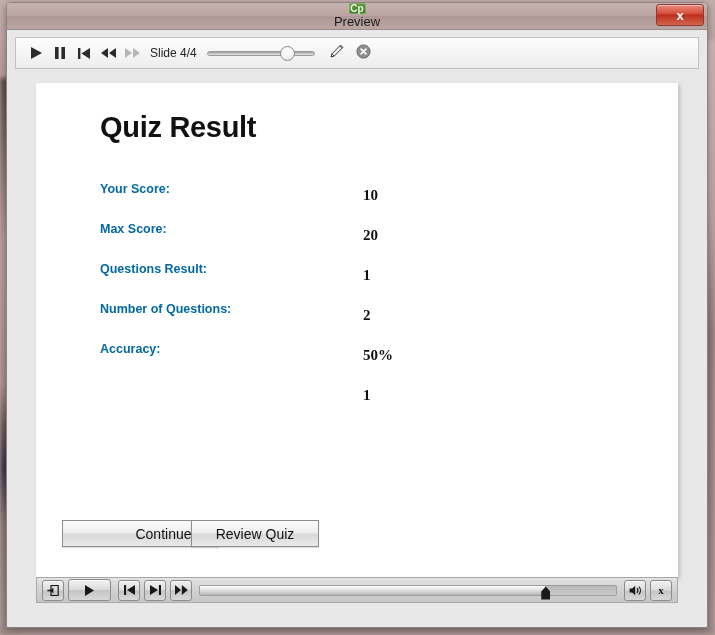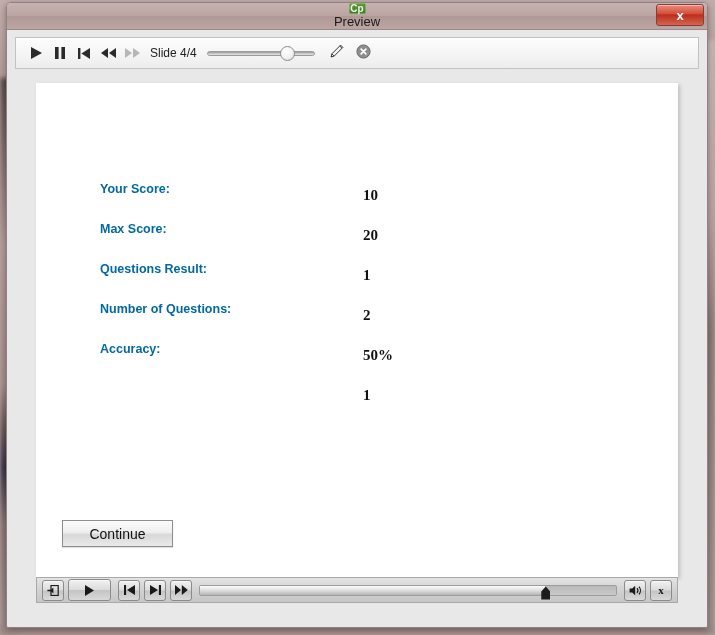--- a/index.html
+++ b/index.html
@@ -138,21 +138,21 @@
   .quiz-btn{
     position:absolute;top:437px;height:25px;
     background:linear-gradient(180deg,#fbfbfb 0%,#efefef 45%,#d8d8d8 55%,#eaeaea 100%);
     border:1px solid #8e8e8e;
     font-size:14px;color:#111;
     display:flex;align-items:center;justify-content:center;
     font-family:"Liberation Sans",sans-serif;
     cursor:pointer;
     box-shadow:0 1px 1px rgba(0,0,0,.12);
   }
-  #btn-continue{left:26px;width:109px;}
+  #btn-continue{left:26px;width:109px;padding-left:46px;}
   #btn-review{left:155px;width:126px;}
 
   
   #playbar{
     position:absolute;left:29px;top:574px;width:642px;height:26px;
     background:linear-gradient(180deg,#e3e3e3 0%,#d2d2d2 50%,#c6c6c6 100%);
     border:1px solid #a9a9a9;
     box-sizing:border-box;
     display:flex;align-items:center;
     padding:0 5px;
@@ -248,40 +248,42 @@
     </div>
     <div class="cancel-circle">
       <svg width="15" height="15" viewBox="0 0 15 15">
         <circle cx="7.5" cy="7.5" r="6.6" fill="#8e8e8e" stroke="#6d6d6d" stroke-width="1"></circle>
         <path d="M5.1 5.1 L9.9 9.9 M9.9 5.1 L5.1 9.9" stroke="#ffffff" stroke-width="1.7" stroke-linecap="round"></path>
       </svg>
     </div>
   </div>
 
   <div id="stage">
+    <div id="slide-title">Quiz Result</div>
 
     <div class="row-label" style="top:99px">Your Score:</div>
     <div class="row-value" style="top:104px">10</div>
 
     <div class="row-label" style="top:139px">Max Score:</div>
     <div class="row-value" style="top:144px">20</div>
 
     <div class="row-label" style="top:179px">Questions Result:</div>
     <div class="row-value" style="top:184px">1</div>
 
     <div class="row-label" style="top:219px">Number of Questions:</div>
     <div class="row-value" style="top:224px">2</div>
 
     <div class="row-label" style="top:259px">Accuracy:</div>
     <div class="row-value" style="top:264px">50%</div>
 
     <div class="row-value" style="top:304px">1</div>
 
 
     <div class="quiz-btn" id="btn-continue">Continue</div>
+    <div class="quiz-btn" id="btn-review">Review Quiz</div>
   </div>
 
   <div id="playbar">
     <div class="pb-btn w20">
       <svg width="12" height="11" viewBox="0 0 12 11">
         <rect x="4" y="0.5" width="7.2" height="10" fill="none" stroke="#1a1a1a" stroke-width="1.2"></rect>
         <path d="M0.4 5.5 L6 5.5" stroke="#1a1a1a" stroke-width="1.4"></path>
         <polygon points="6.4,2.6 6.4,8.4 3.2,5.5" fill="#1a1a1a"></polygon>
       </svg>
     </div>

